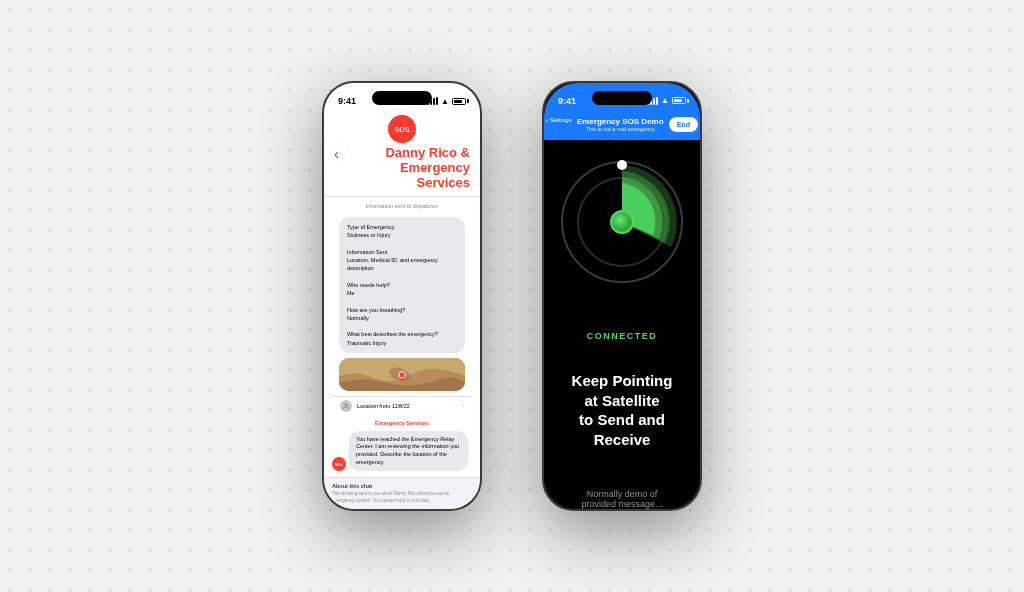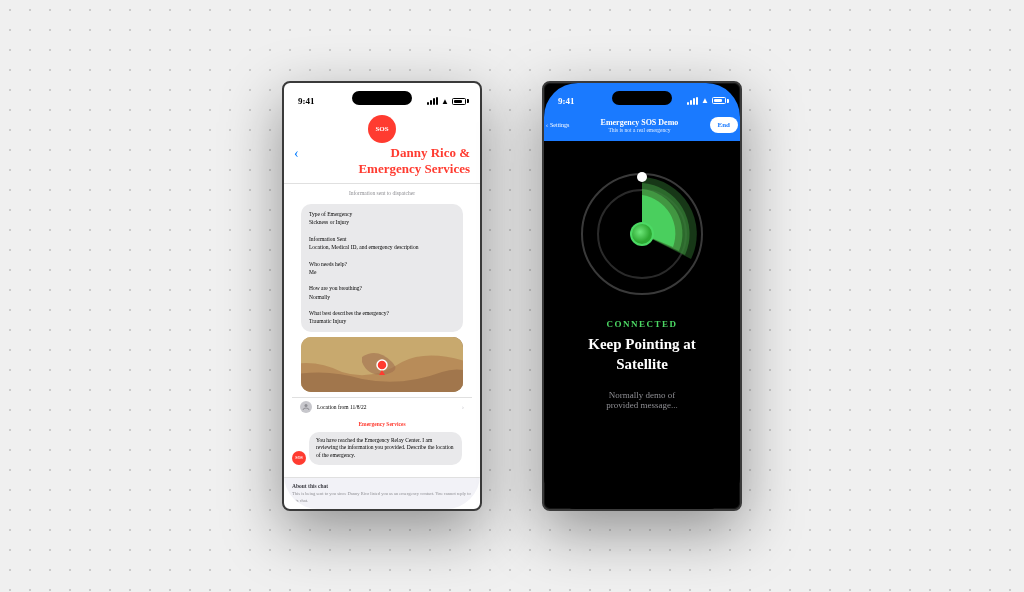--- a/index.html
+++ b/index.html
@@ -13,29 +13,28 @@
       display: flex;
       align-items: center;
       justify-content: center;
       gap: 60px;
       font-family: -apple-system, BlinkMacSystemFont, 'SF Pro Text', sans-serif;
       overflow: hidden;
     }
 
     
     .phone {
-      width: 200px;
+      width: 160px;
       height: 430px;
       background: #1a1a1a;
-      border-radius: 8px;
+      border-radius: 32px;
       border: 2px solid #3a3a3a;
       position: relative;
       box-shadow: 0 20px 60px rgba(0,0,0,0.4), inset 0 0 0 1px rgba(255,255,255,0.08);
       overflow: hidden;
-      font-family: Liberation Serif, serif;
     }
 
     
     .dynamic-island {
       position: absolute;
       top: 8px;
       left: 50%;
       transform: translateX(-50%);
       width: 60px;
       height: 14px;
@@ -335,21 +334,21 @@
     }
 
     .phone-2 .status-bar .status-bar-time {
       color: white;
     }
 
     .phone-2-header {
       background: #1a7AFF;
       padding: 4px 2px 8px;
       display: flex;
-      align-items: center;
+      align-items: flex-start;
       justify-content: space-between;
       flex-shrink: 0;
     }
 
     .settings-back {
       font-size: 6px;
       color: white;
       display: flex;
       align-items: center;
       gap: 2px;
@@ -380,22 +379,22 @@
       padding: 4px 8px;
       border-radius: 12px;
     }
 
     
     .satellite-section {
       flex: 1;
       display: flex;
       flex-direction: column;
       align-items: center;
-      justify-content: flex-start;
-      padding-top: 28px;
+      justify-content: space-between;
+      padding-top: 17px;
       background: #000;
     }
 
     .satellite-tracker {
       position: relative;
       width: 130px;
       height: 130px;
       margin-bottom: 20px;
     }
 
@@ -597,20 +596,21 @@
           </defs>
 
           <circle cx="65" cy="8" r="5" fill="white"></circle>
         </svg>
       </div>
 
       <div class="connected-label">CONNECTED</div>
 
       <div class="keep-pointing-title">
         <span>Keep Pointing at Satellite</span><br>
+        <span>to Send and Receive</span>
       </div>
 
       <div class="preparing-text">
         <span>Normally demo of</span><br>
         <span>provided message...</span>
       </div>
     </div>
   </div>
 </div>
 

